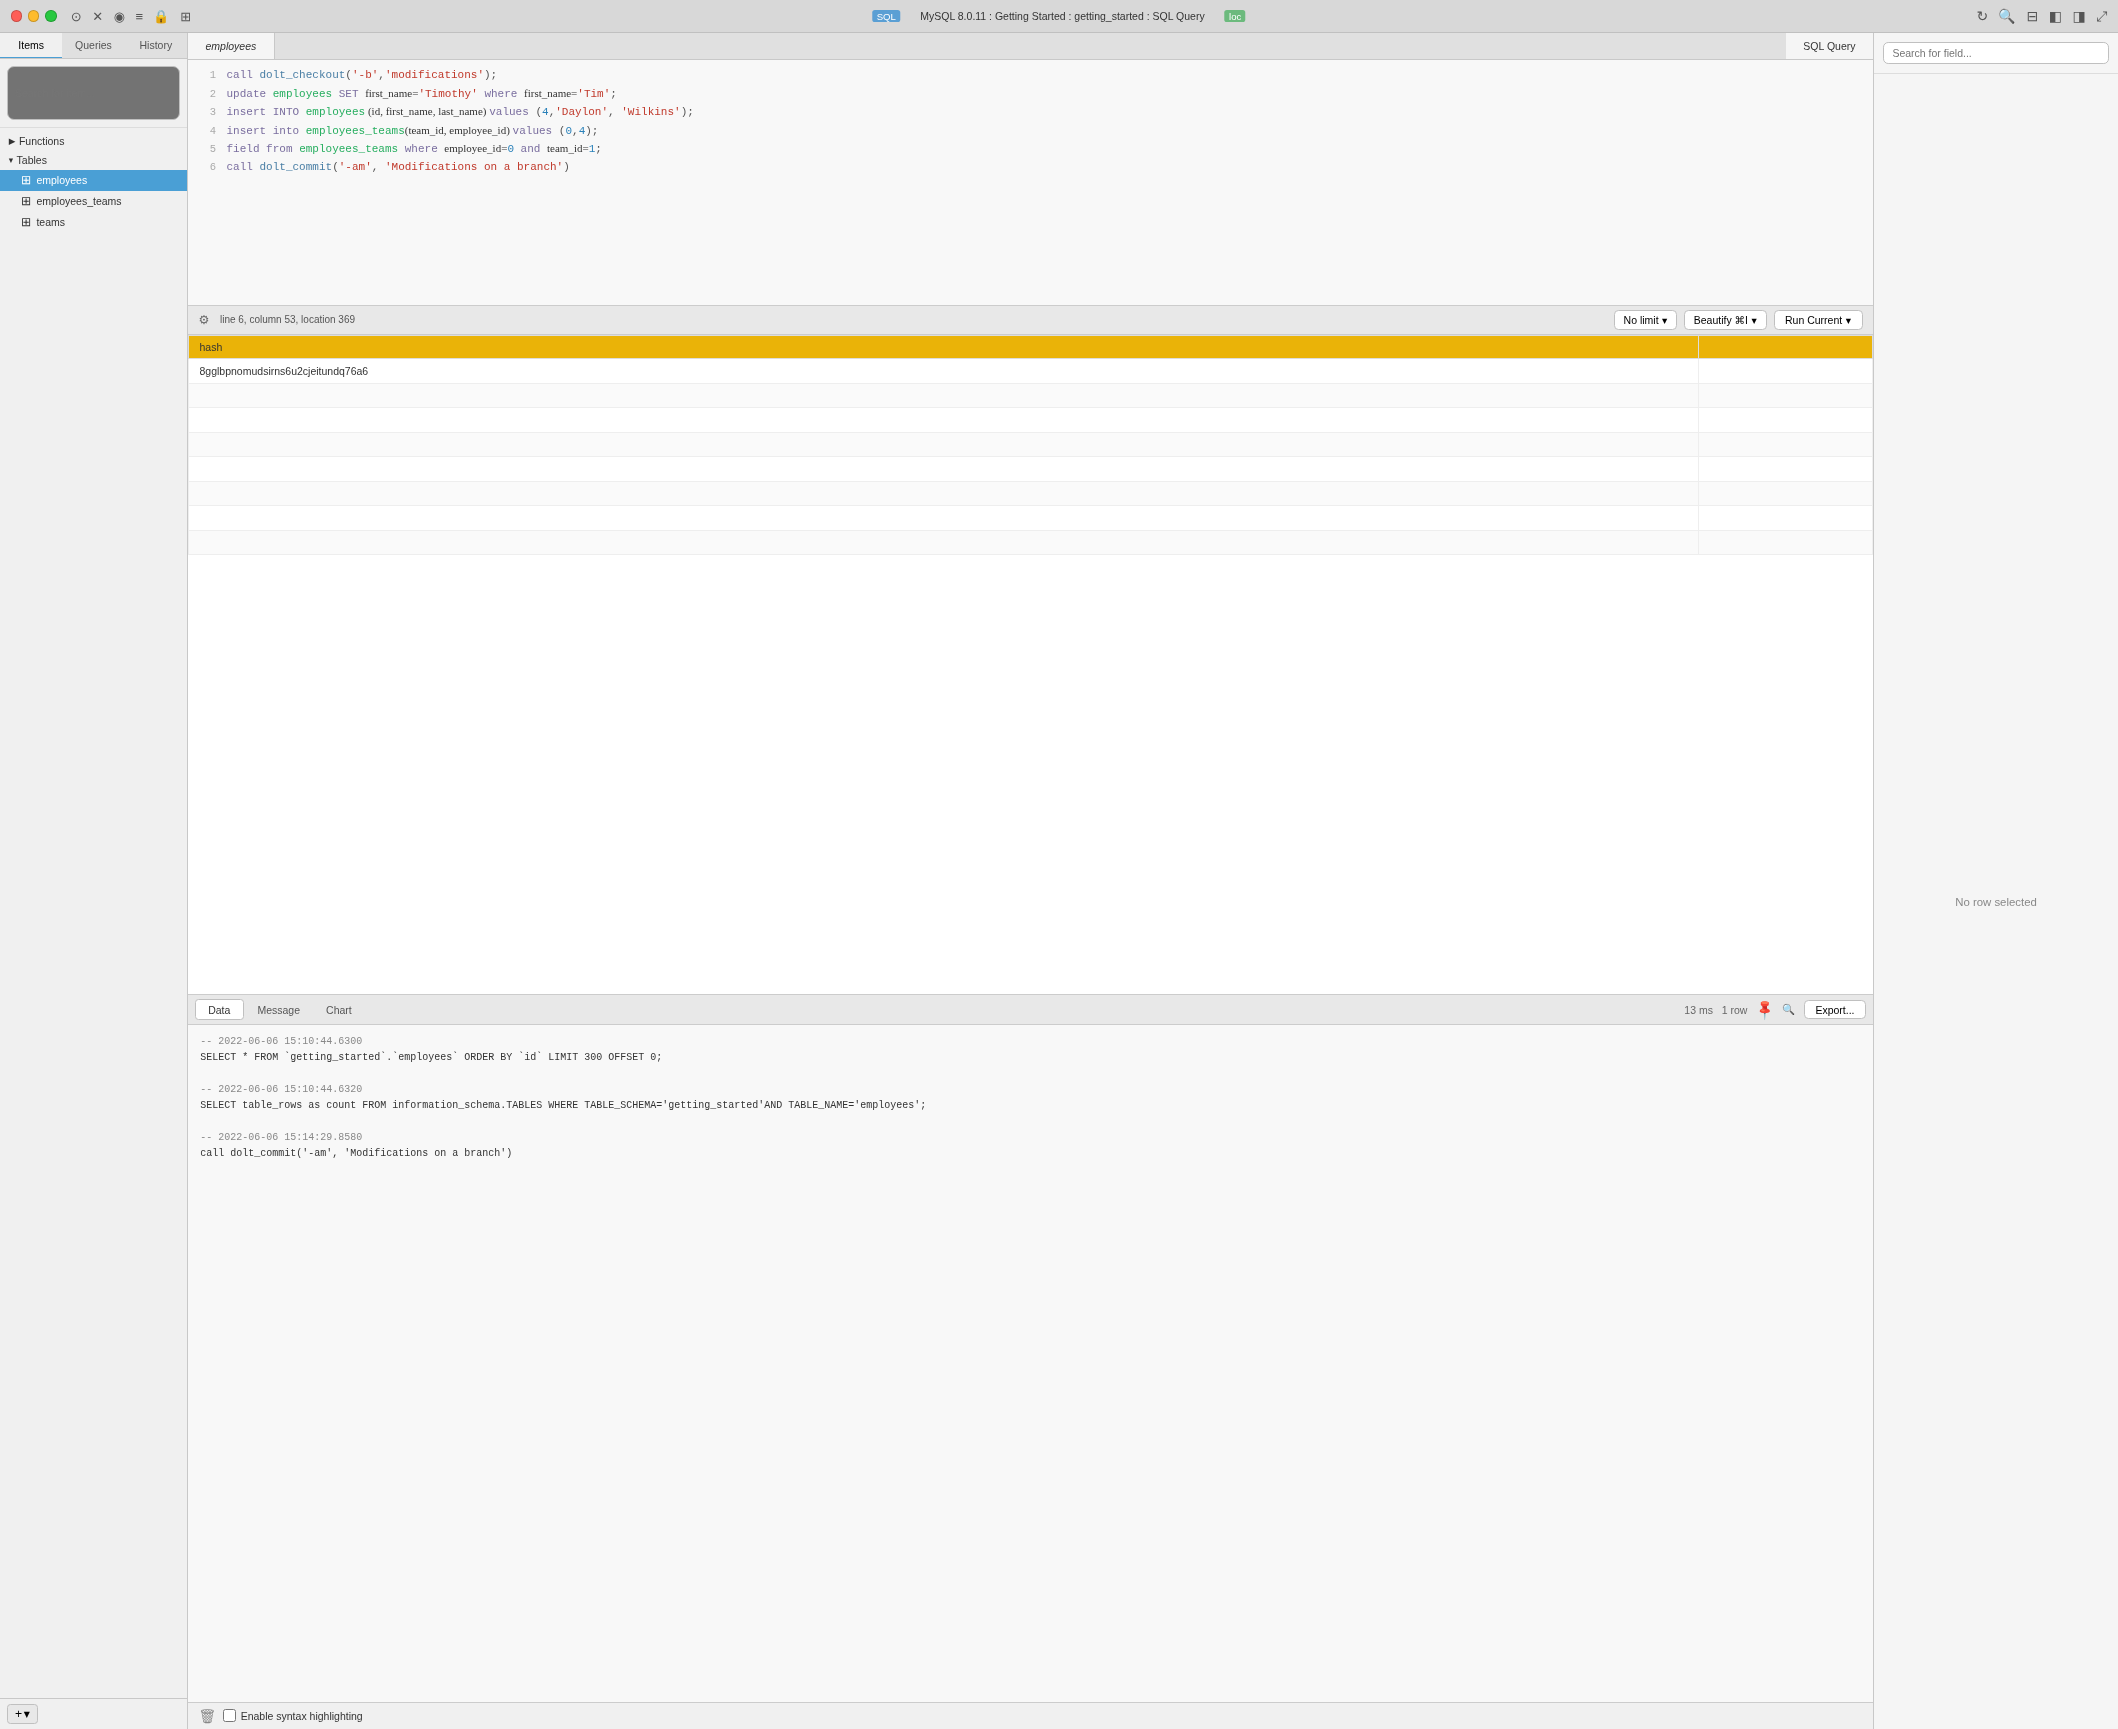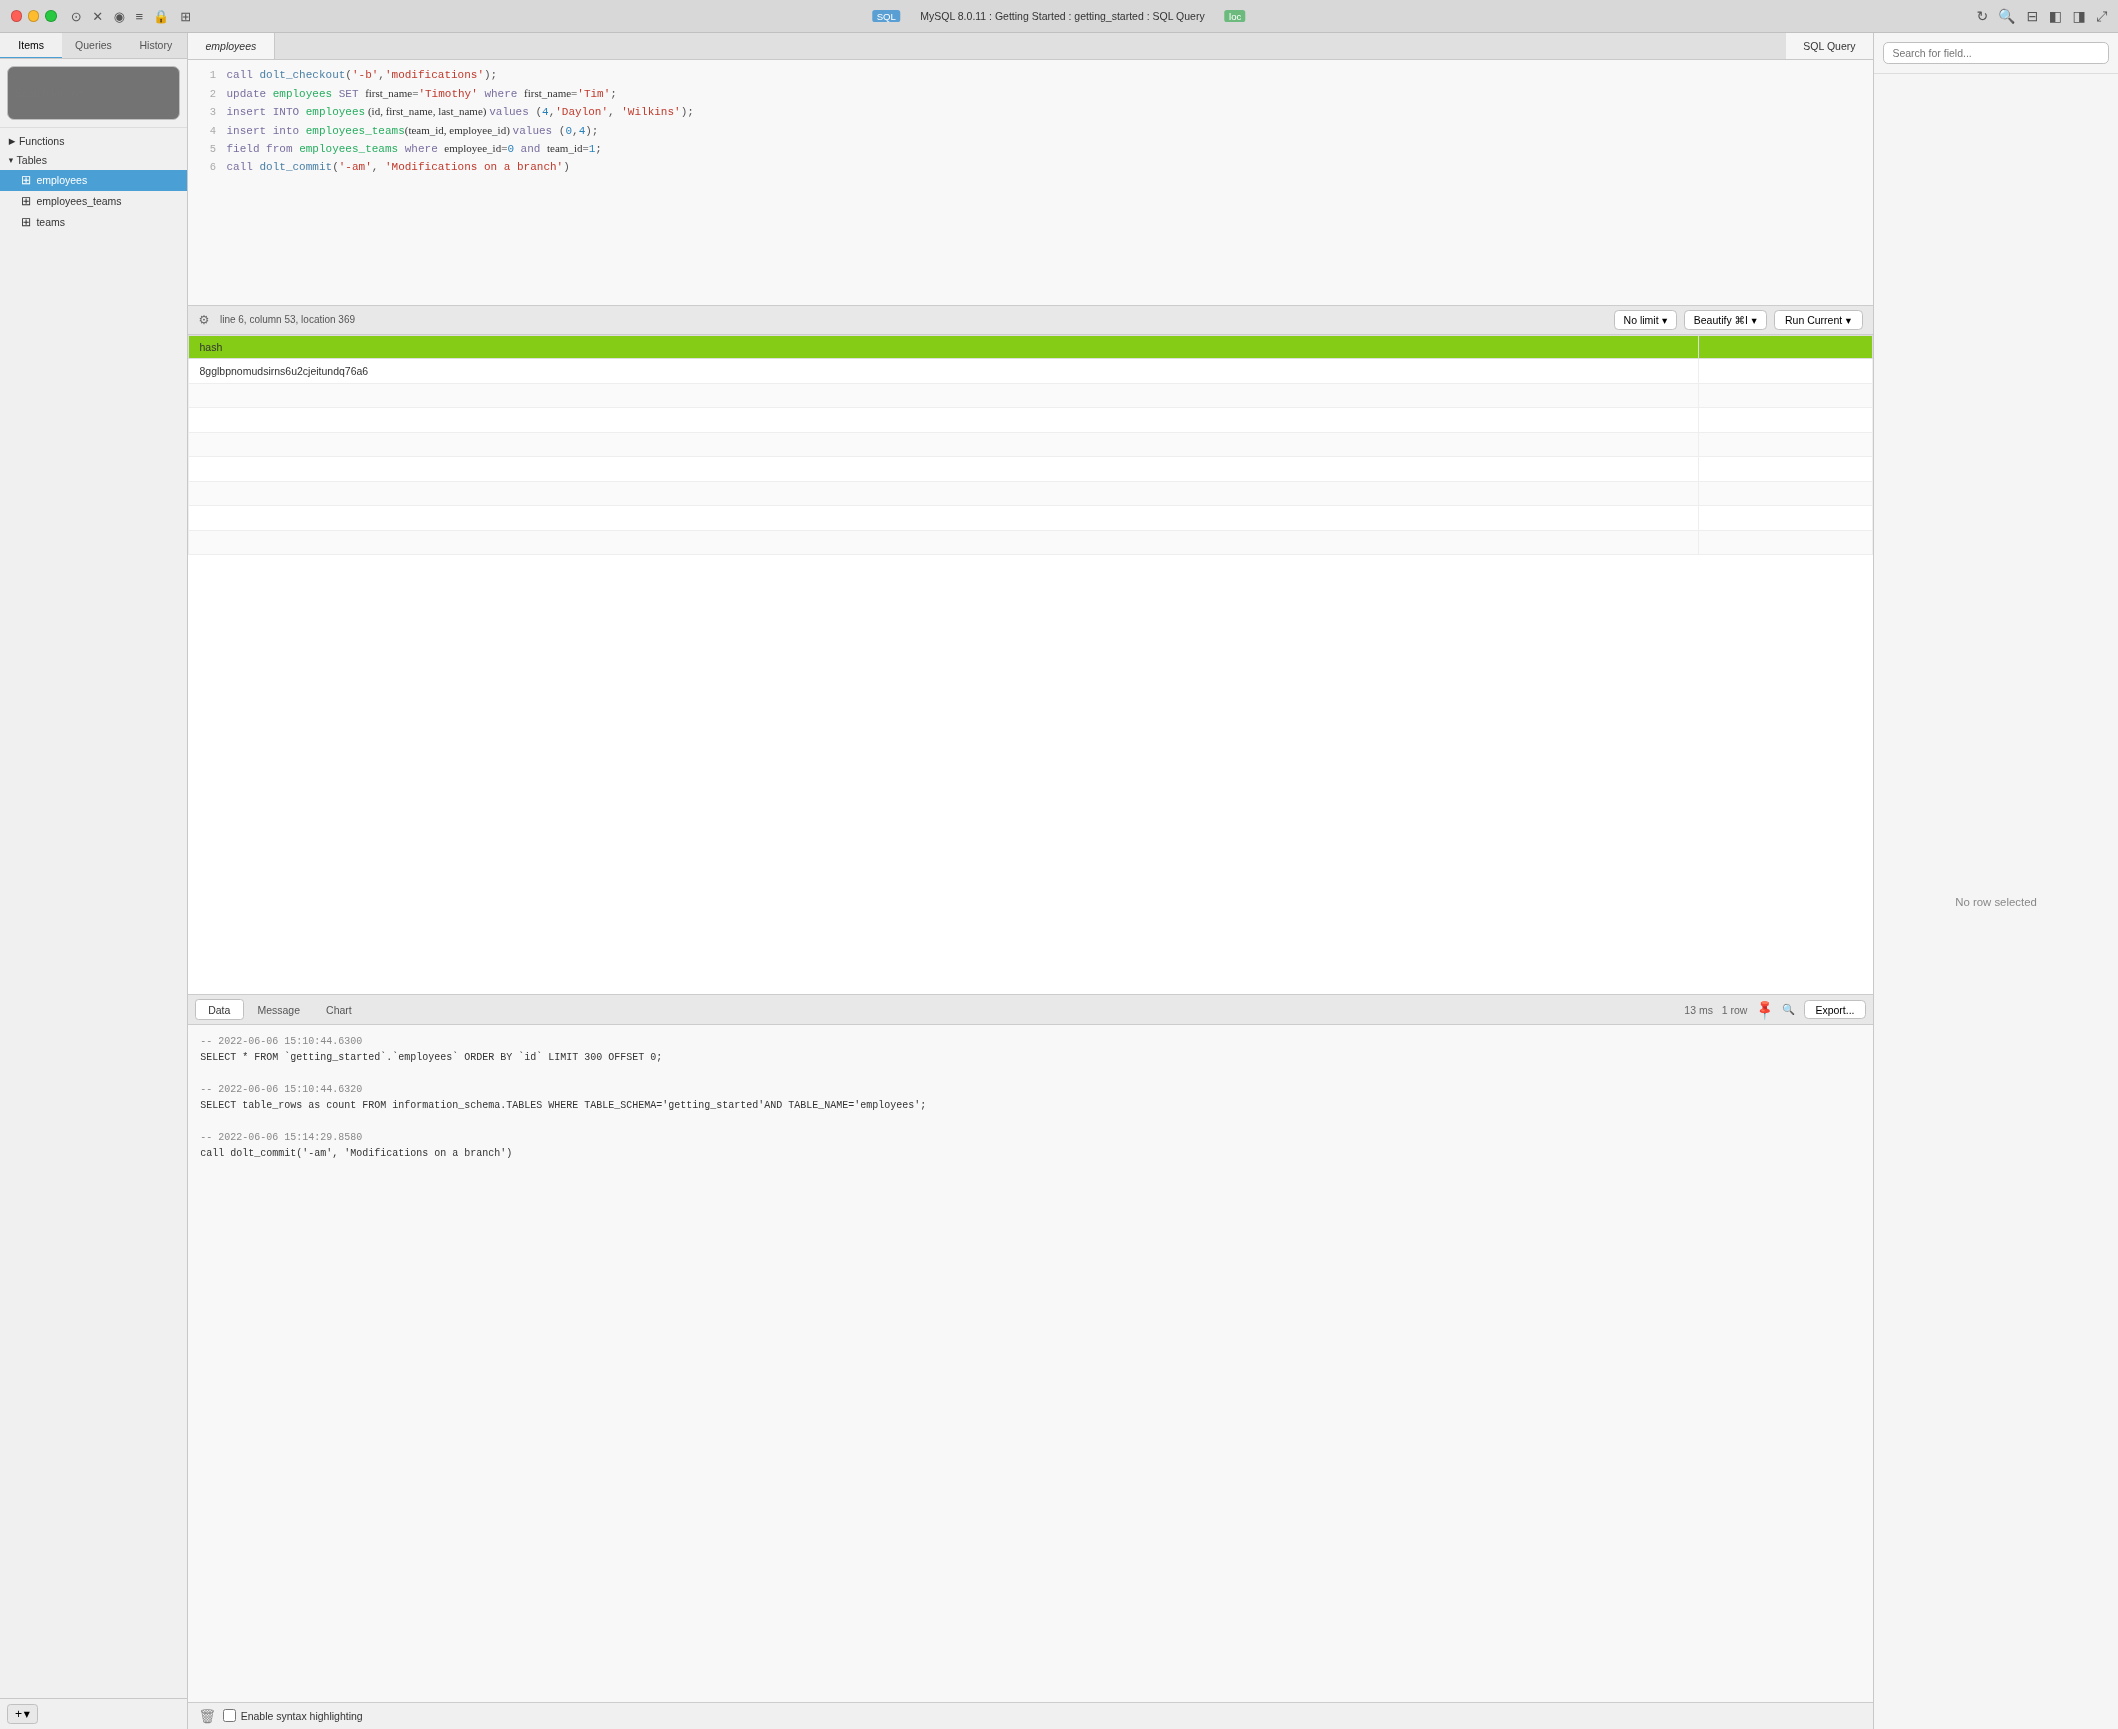--- a/index.html
+++ b/index.html
@@ -316,21 +316,21 @@
       flex: 1;
       overflow-y: auto;
       background: white;
     }
     .results-table {
       width: 100%;
       border-collapse: collapse;
       font-size: 10.5px;
     }
     .results-table th {
-      background: #84cc16;
+      background: #eab308;
       border: 0.9px solid #ddd;
       padding: 5.2px 10.5px;
       text-align: left;
       font-weight: 500;
       color: #333;
     }
     .results-table td {
       border: 0.9px solid #eee;
       padding: 4.4px 10.5px;
       color: #333;

